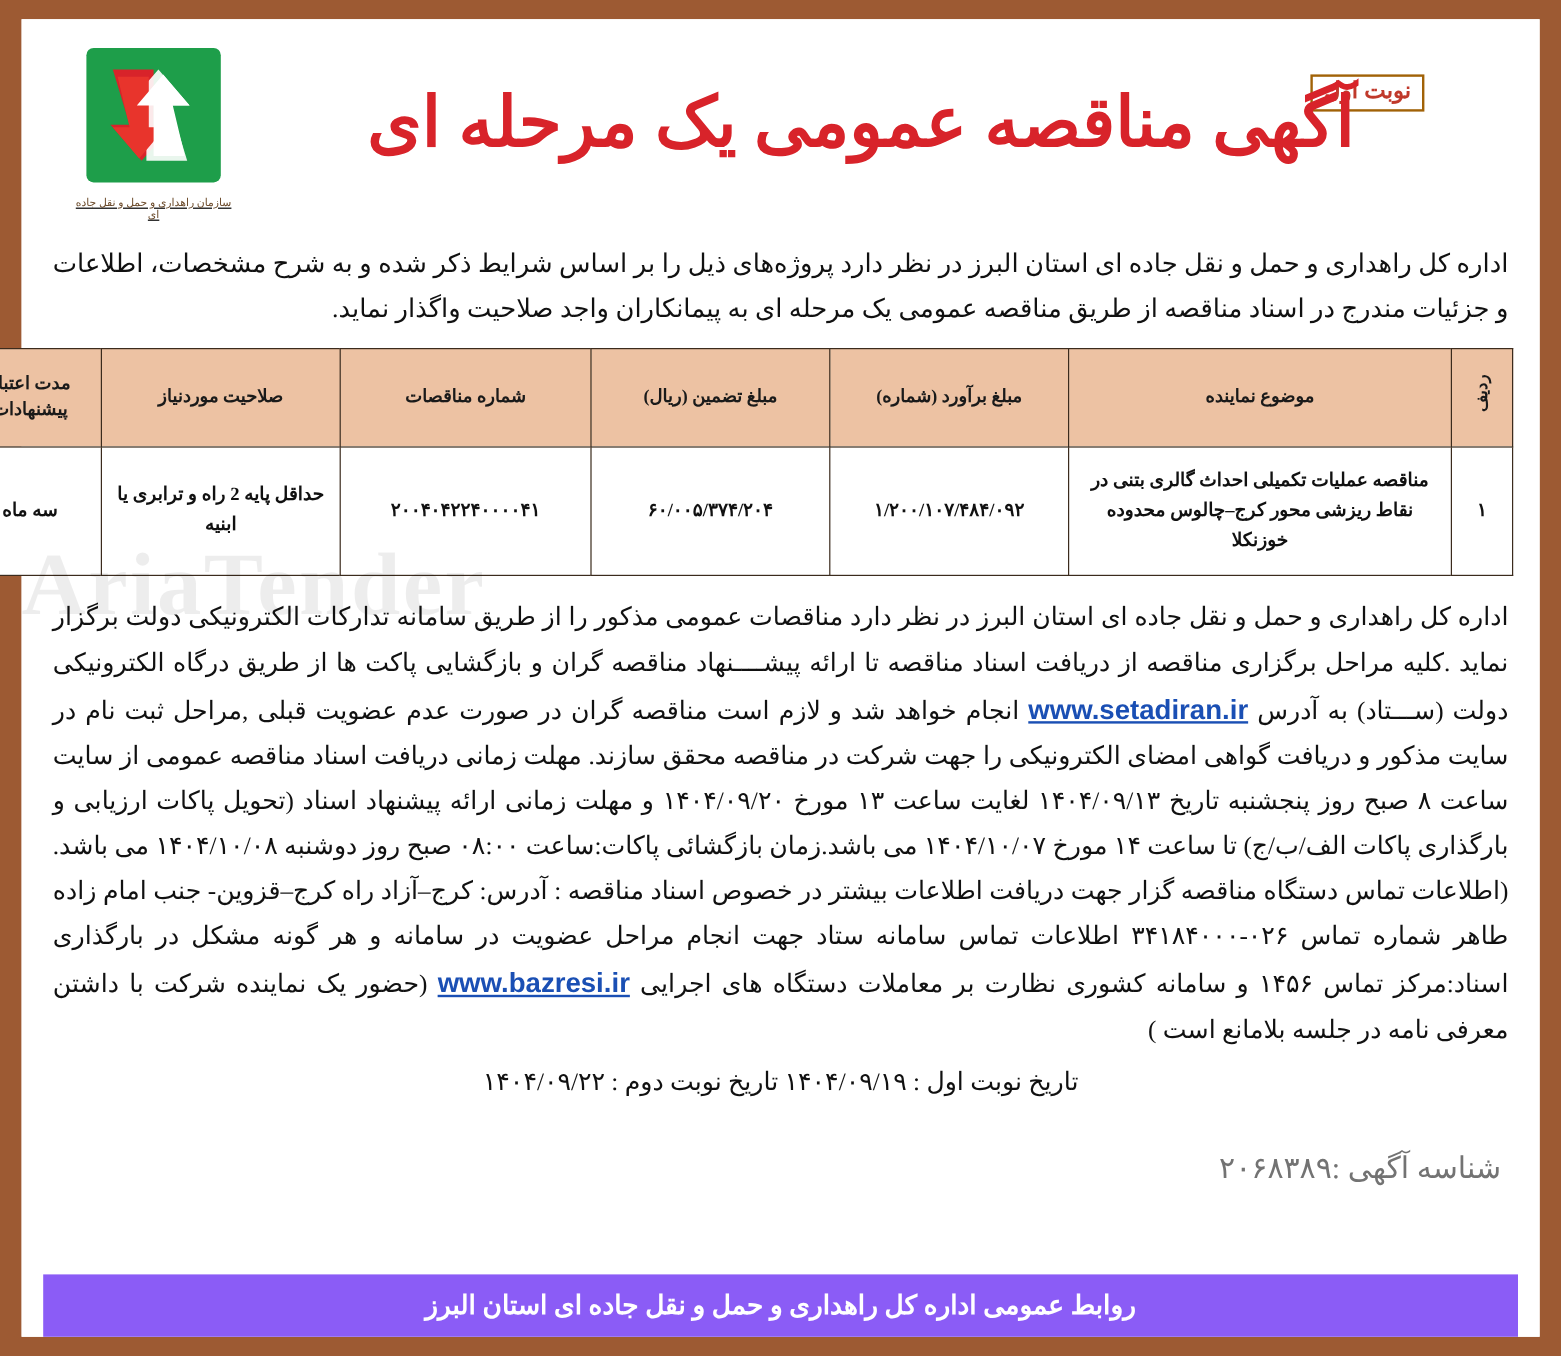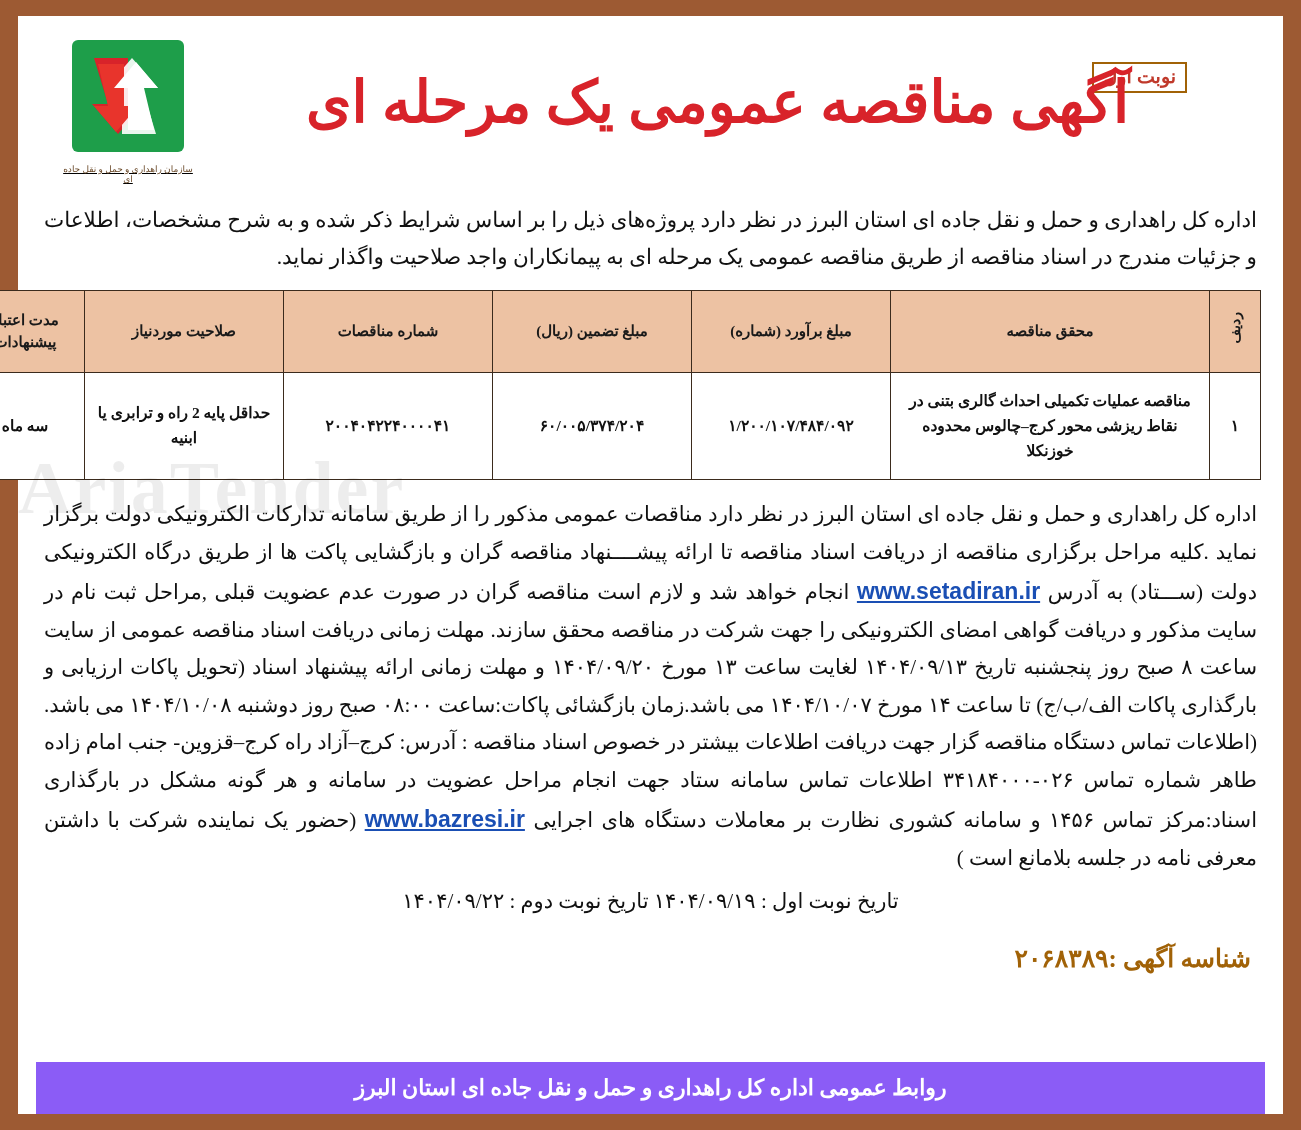--- a/index.html
+++ b/index.html
@@ -148,23 +148,23 @@
     font-size: 23px;
     direction: ltr;
     display: inline-block;
   }
   .dates-line {
     text-align: center;
     margin-top: 6px;
     font-size: 21px;
   }
   .ad-id {
-    margin-top: 16px;
-    color: #a16207;
-    font-weight: bold;
+    margin-top: 32px;
+    color: #737373;
+    font-weight: normal;
     font-size: 25px;
     text-align: right;
     padding-right: 6px;
   }
 
   
   .watermark {
     position: absolute;
     top: 430px;
     right: 0;
@@ -220,21 +220,21 @@
     </div>
 
     <div class="intro">اداره کل راهداری و حمل و نقل جاده ای استان البرز در نظر دارد پروژه‌های ذیل را بر اساس شرایط ذکر شده و به شرح مشخصات، اطلاعات و جزئیات مندرج در اسناد مناقصه از طریق  مناقصه عمومی یک مرحله ای به پیمانکاران واجد صلاحیت واگذار نماید.</div>
 
     <table class="tender">
       <thead>
         <tr>
           <th class="col-row">
             <span class="th-row-label">ردیف</span>
           </th>
-          <th class="col-subj">محقق مناقصه</th>
+          <th class="col-subj">موضوع نماینده</th>
           <th class="col-est">مبلغ برآورد (شماره)</th>
           <th class="col-guar">مبلغ تضمین (ریال)</th>
           <th class="col-num">شماره مناقصات</th>
           <th class="col-qual">صلاحیت موردنیاز</th>
           <th class="col-valid">مدت اعتبار پیشنهادات</th>
         </tr>
       </thead>
       <tbody>
         <tr>
           <td>۱</td>

